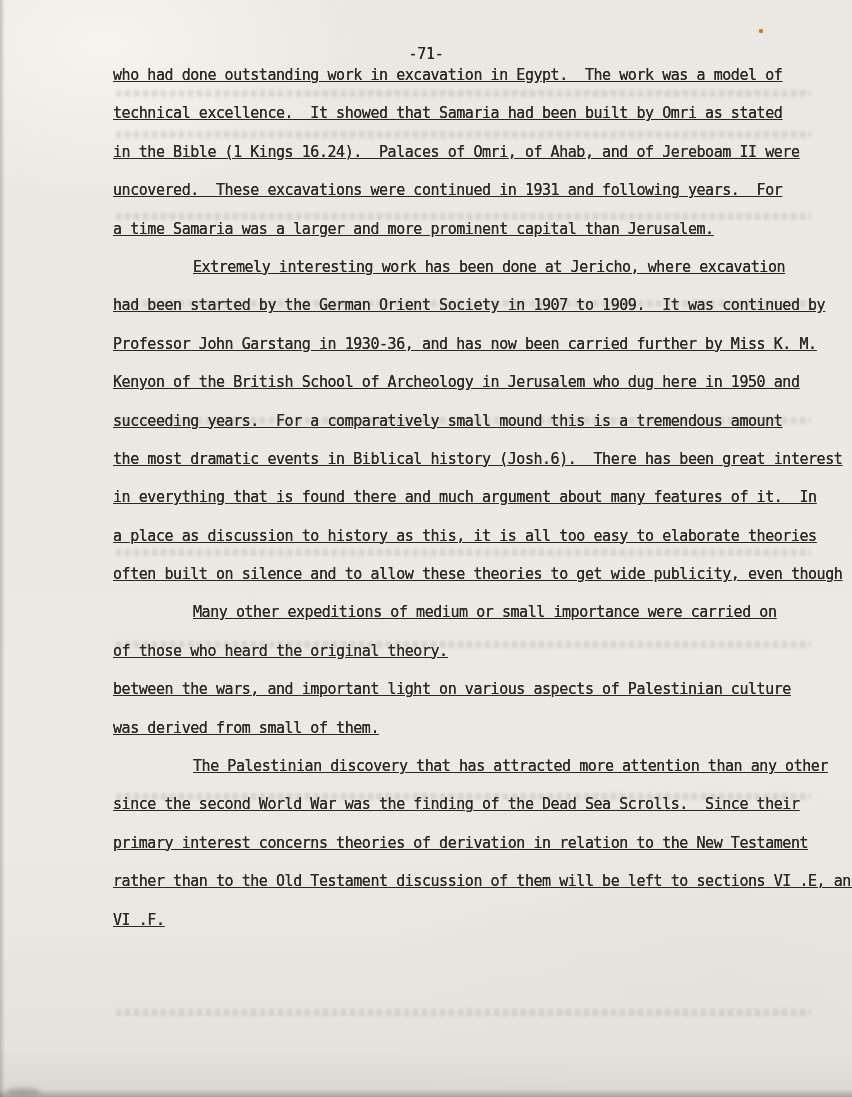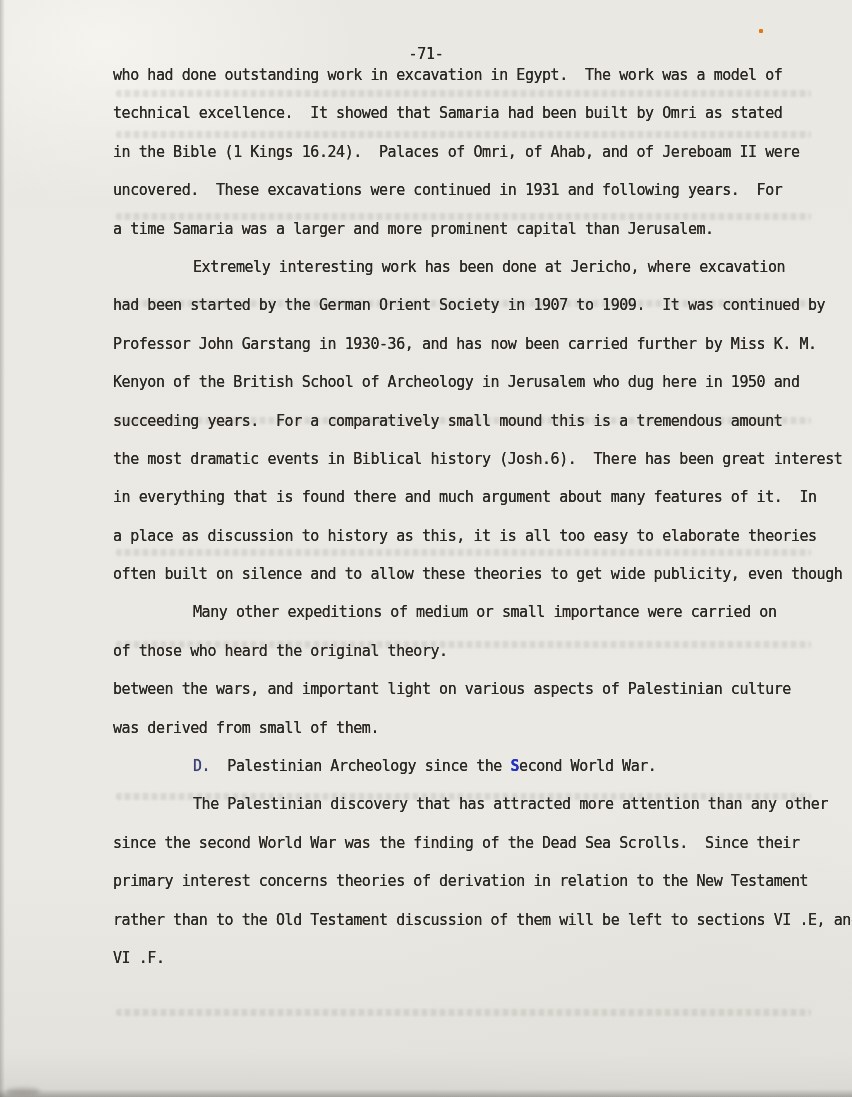--- a/index.html
+++ b/index.html
@@ -22,21 +22,21 @@
     background:linear-gradient(0deg,rgba(82,80,74,.38),rgba(82,80,74,0));}
   .corner-blot{position:absolute;left:6px;bottom:2px;width:34px;height:7px;border-radius:50%;
     background:rgba(96,94,88,.35);filter:blur(2px);}
 
   .pageno{position:absolute;top:9px;left:0;width:100%;text-align:center;
     font-size:15px;letter-spacing:-.3px;text-shadow:0 0 .55px currentColor;margin-top:36px;}
 
   .typed{position:absolute;left:113px;top:56px;width:716px;
     font-size:15px;letter-spacing:-.45px;}
   .line{height:38.4px;line-height:38.4px;white-space:pre;
-    text-shadow:0 0 .55px currentColor;}
+    text-shadow:0 0 .55px currentColor;text-decoration:underline;}
   .indent{padding-left:80px;}
   .ink-navy{color:var(--ink_navy,#3a4176);text-shadow:0 0 .7px currentColor;}
   .ink-blue{color:var(--ink_blue,#2433c0);font-weight:bold;text-shadow:0 0 .6px currentColor;}
 
   
   .ghost{position:absolute;left:116px;width:695px;height:7px;border-radius:3px;
     background:repeating-linear-gradient(90deg,rgba(105,102,92,.15) 0 5px,rgba(105,102,92,.03) 5px 9px);
     filter:blur(1.1px);}
 
   .speck{position:absolute;left:759px;top:29px;width:4px;height:4px;border-radius:1px;
@@ -73,21 +73,20 @@
       <div class="line">Kenyon of the British School of Archeology in Jerusalem who dug here in 1950 and</div>
       <div class="line">succeeding years.  For a comparatively small mound this is a tremendous amount</div>
       <div class="line">the most dramatic events in Biblical history (Josh.6).  There has been great interest</div>
       <div class="line">in everything that is found there and much argument about many features of it.  In</div>
       <div class="line">a place as discussion to history as this, it is all too easy to elaborate theories</div>
       <div class="line">often built on silence and to allow these theories to get wide publicity, even though</div>
       <div class="line indent">Many other expeditions of medium or small importance were carried on</div>
       <div class="line">of those who heard the original theory.</div>
       <div class="line">between the wars, and important light on various aspects of Palestinian culture</div>
       <div class="line">was derived from small of them.</div>
-      <div class="line indent"><span class="ink-navy">D.</span><span>  Palestinian Archeology since the </span><span class="ink-blue">S</span><span>econd World War.</span></div>
       <div class="line indent">The Palestinian discovery that has attracted more attention than any other</div>
       <div class="line">since the second World War was the finding of the Dead Sea Scrolls.  Since their</div>
       <div class="line">primary interest concerns theories of derivation in relation to the New Testament</div>
       <div class="line">rather than to the Old Testament discussion of them will be left to sections VI .E, and</div>
       <div class="line">VI .F.</div>
     </div>
 
   <div class="edge-left"></div>
   <div class="edge-bottom"></div>
   <div class="corner-blot"></div>

